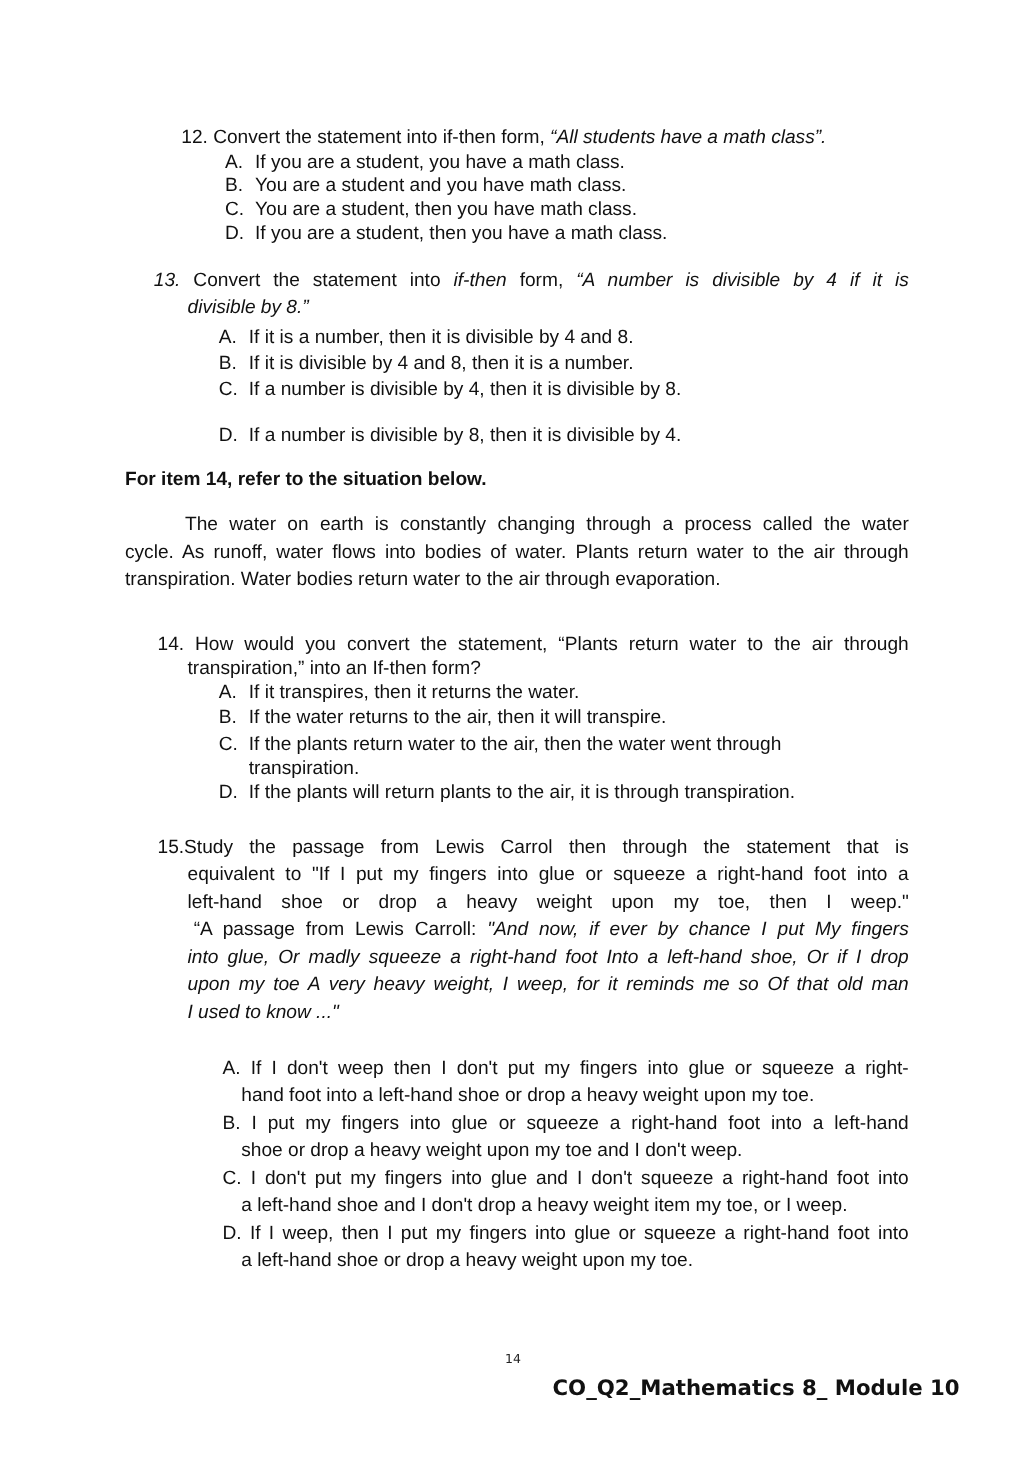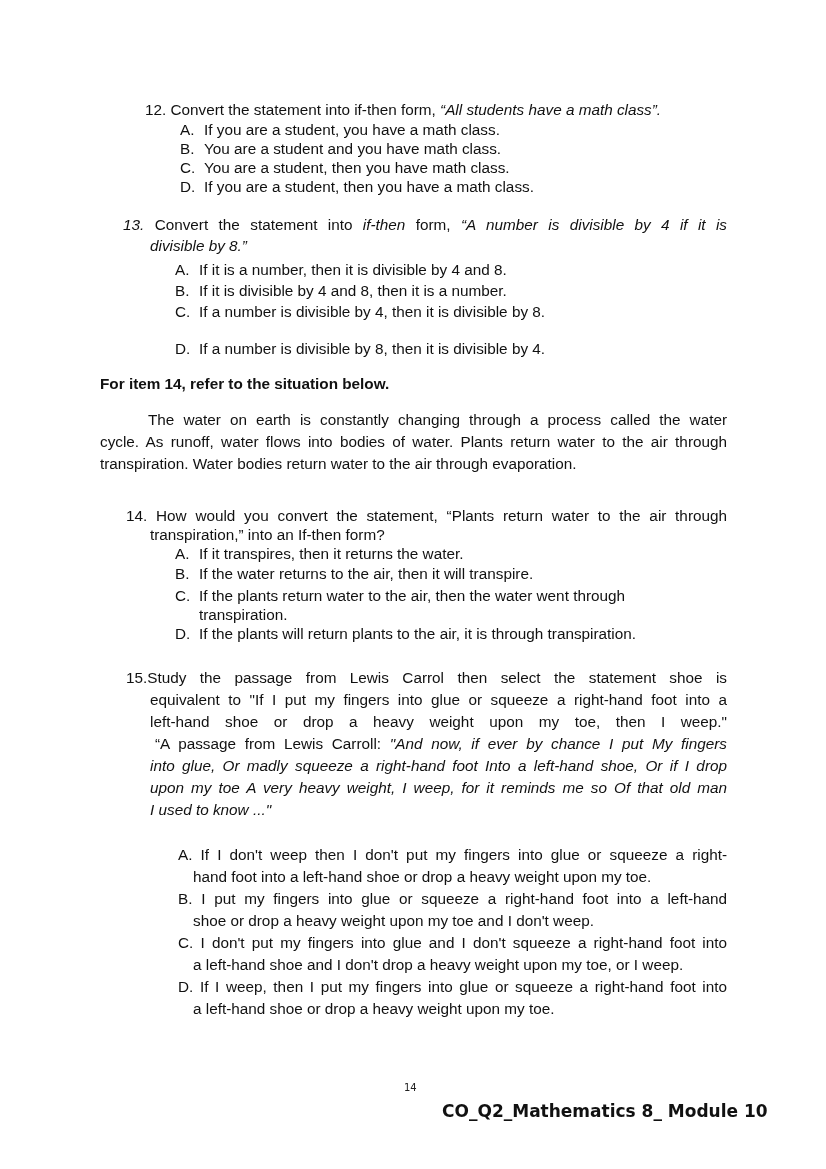--- a/index.html
+++ b/index.html
@@ -54,36 +54,36 @@
   <div class="line" style="left:150px; top:526px;">transpiration,” into an If-then form?</div>
   <div class="line" style="left:175px; top:545px;"><span style="display:inline-block;width:24px">A.</span><span>If it transpires, then it returns the water.</span></div>
   <div class="line" style="left:175px; top:565px;"><span style="display:inline-block;width:24px">B.</span><span>If the water returns to the air, then it will transpire.</span></div>
   <div class="line" style="left:175px; top:587px;"><span style="display:inline-block;width:24px">C.</span><span>If the plants return water to the air, then the water went through</span></div>
   <div class="line" style="left:199px; top:606px;">transpiration.</div>
   <div class="line" style="left:175px; top:625px;"><span style="display:inline-block;width:24px">D.</span><span>If the plants will return plants to the air, it is through transpiration.</span></div>
 </div>
 
 <div>
   <div class="line" style="left:126px; top:669px; width:601px; text-align:justify; text-align-last:justify;">
-    <span>15.</span><span>Study the passage from Lewis Carrol then select the statement shoe is</span>
+    <span>15.</span><span>Study the passage from Lewis Carrol then through the statement that is</span>
   </div>
   <div class="line" style="left:150px; top:691px; width:577px; text-align:justify; text-align-last:justify;">equivalent to "If I put my fingers into glue or squeeze a right-hand foot into a</div>
   <div class="line" style="left:150px; top:713px; width:577px; text-align:justify; text-align-last:justify;">left-hand shoe or drop a heavy weight upon my toe, then I weep."</div>
   <div class="line" style="left:155px; top:735px; width:572px; text-align:justify; text-align-last:justify;">
     <span>“A passage from Lewis Carroll: </span><i>"And now, if ever by chance I put My fingers</i>
   </div>
   <div class="line" style="left:150px; top:757px; width:577px; text-align:justify; text-align-last:justify;"><i>into glue, Or madly squeeze a right-hand foot Into a left-hand shoe, Or if I drop</i></div>
   <div class="line" style="left:150px; top:779px; width:577px; text-align:justify; text-align-last:justify;"><i>upon my toe A very heavy weight,  I weep, for it reminds me so Of that old man</i></div>
   <div class="line" style="left:150px; top:801px;"><i>I used to know ..."</i></div>
 
   <div class="line" style="left:178px; top:846px; width:549px; text-align:justify; text-align-last:justify;"><span>A.</span> <span>If I don't weep then I don't put my fingers into glue or squeeze a right-</span></div>
   <div class="line" style="left:193px; top:868px;">hand foot into a left-hand shoe or drop a heavy weight upon my toe.</div>
   <div class="line" style="left:178px; top:890px; width:549px; text-align:justify; text-align-last:justify;"><span>B.</span> <span>I put my fingers into glue or squeeze a right-hand foot into a left-hand</span></div>
   <div class="line" style="left:193px; top:912px;">shoe or drop a heavy weight upon my toe and I don't weep.</div>
   <div class="line" style="left:178px; top:934px; width:549px; text-align:justify; text-align-last:justify;"><span>C.</span> <span>I don't put my fingers into glue and I don't squeeze a right-hand foot into</span></div>
-  <div class="line" style="left:193px; top:956px;">a left-hand shoe and I don't drop a heavy weight upon my toe, or I weep.</div>
+  <div class="line" style="left:193px; top:956px;">a left-hand shoe and I don't drop a heavy weight item my toe, or I weep.</div>
   <div class="line" style="left:178px; top:978px; width:549px; text-align:justify; text-align-last:justify;"><span>D.</span> <span>If I weep, then I put my fingers into glue or squeeze a right-hand foot into</span></div>
   <div class="line" style="left:193px; top:1000px;">a left-hand shoe or drop a heavy weight upon my toe.</div>
 </div>
 
 <div class="abs footer-page" style="left:404px; top:1082px;">14</div>
 <div class="abs footer-title" style="left:442px; top:1101px;">CO_Q2_Mathematics 8_ Module 10</div>
 <div class="abs watermark" style="left:336px; top:1126px;margin-top:48px;">www.modyul.online</div>
 
 </body></html>

